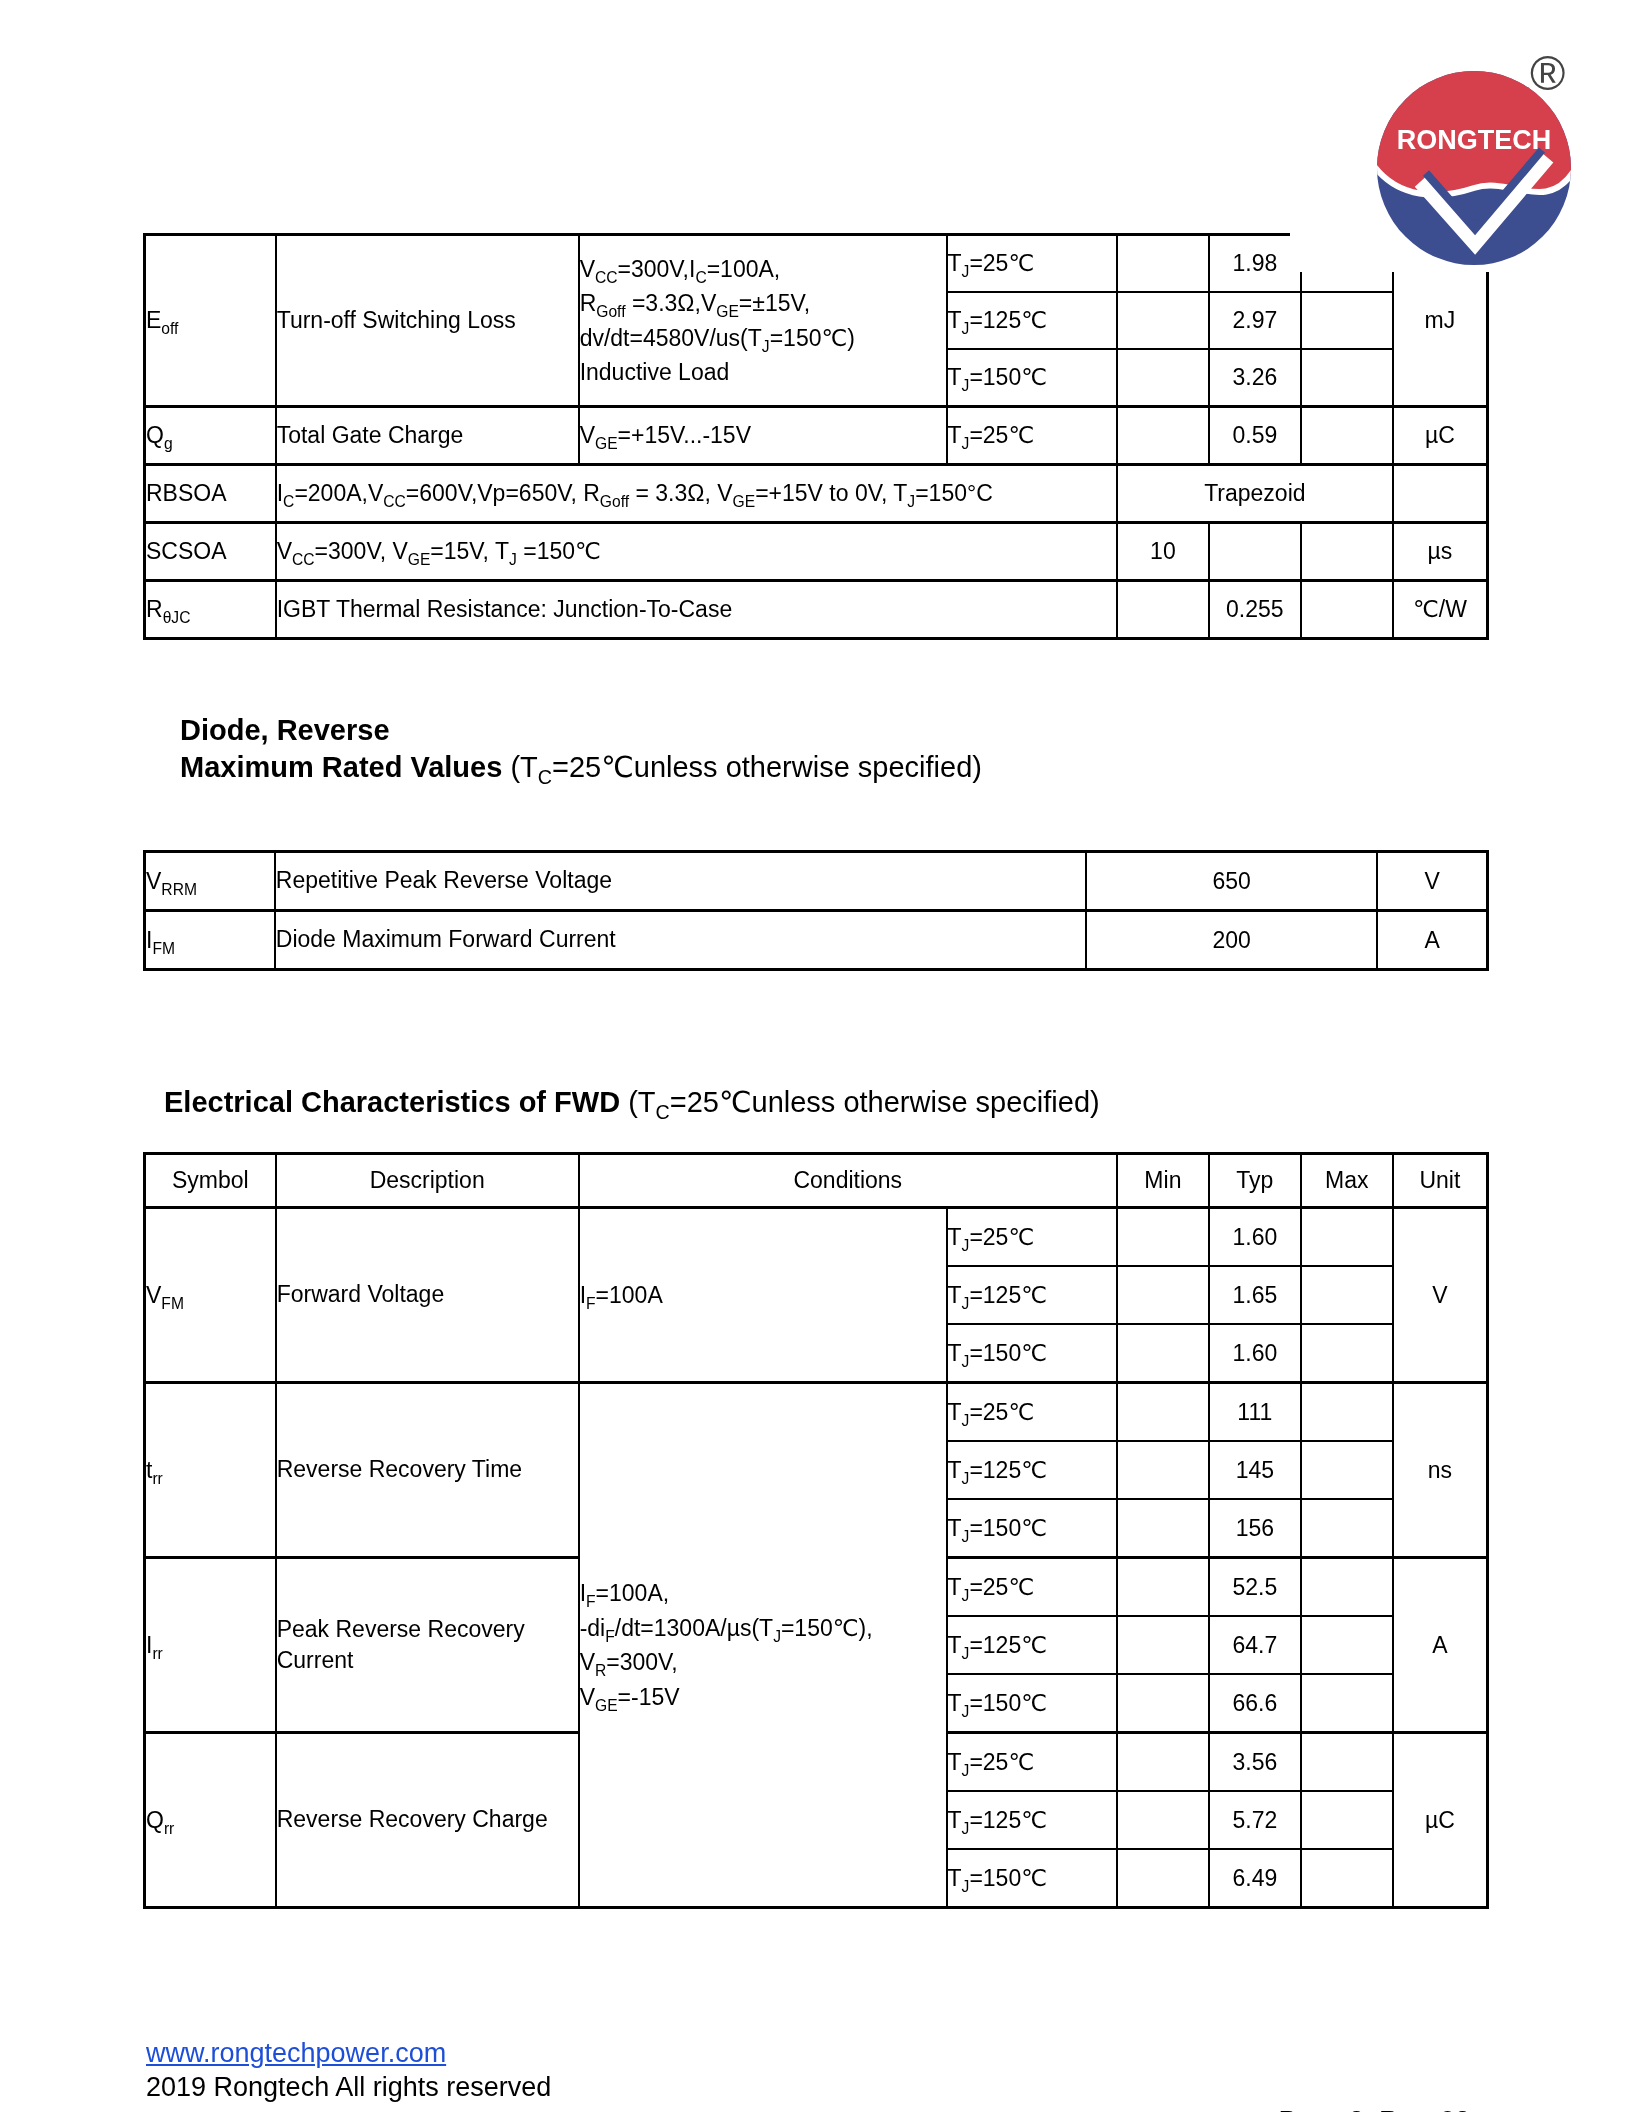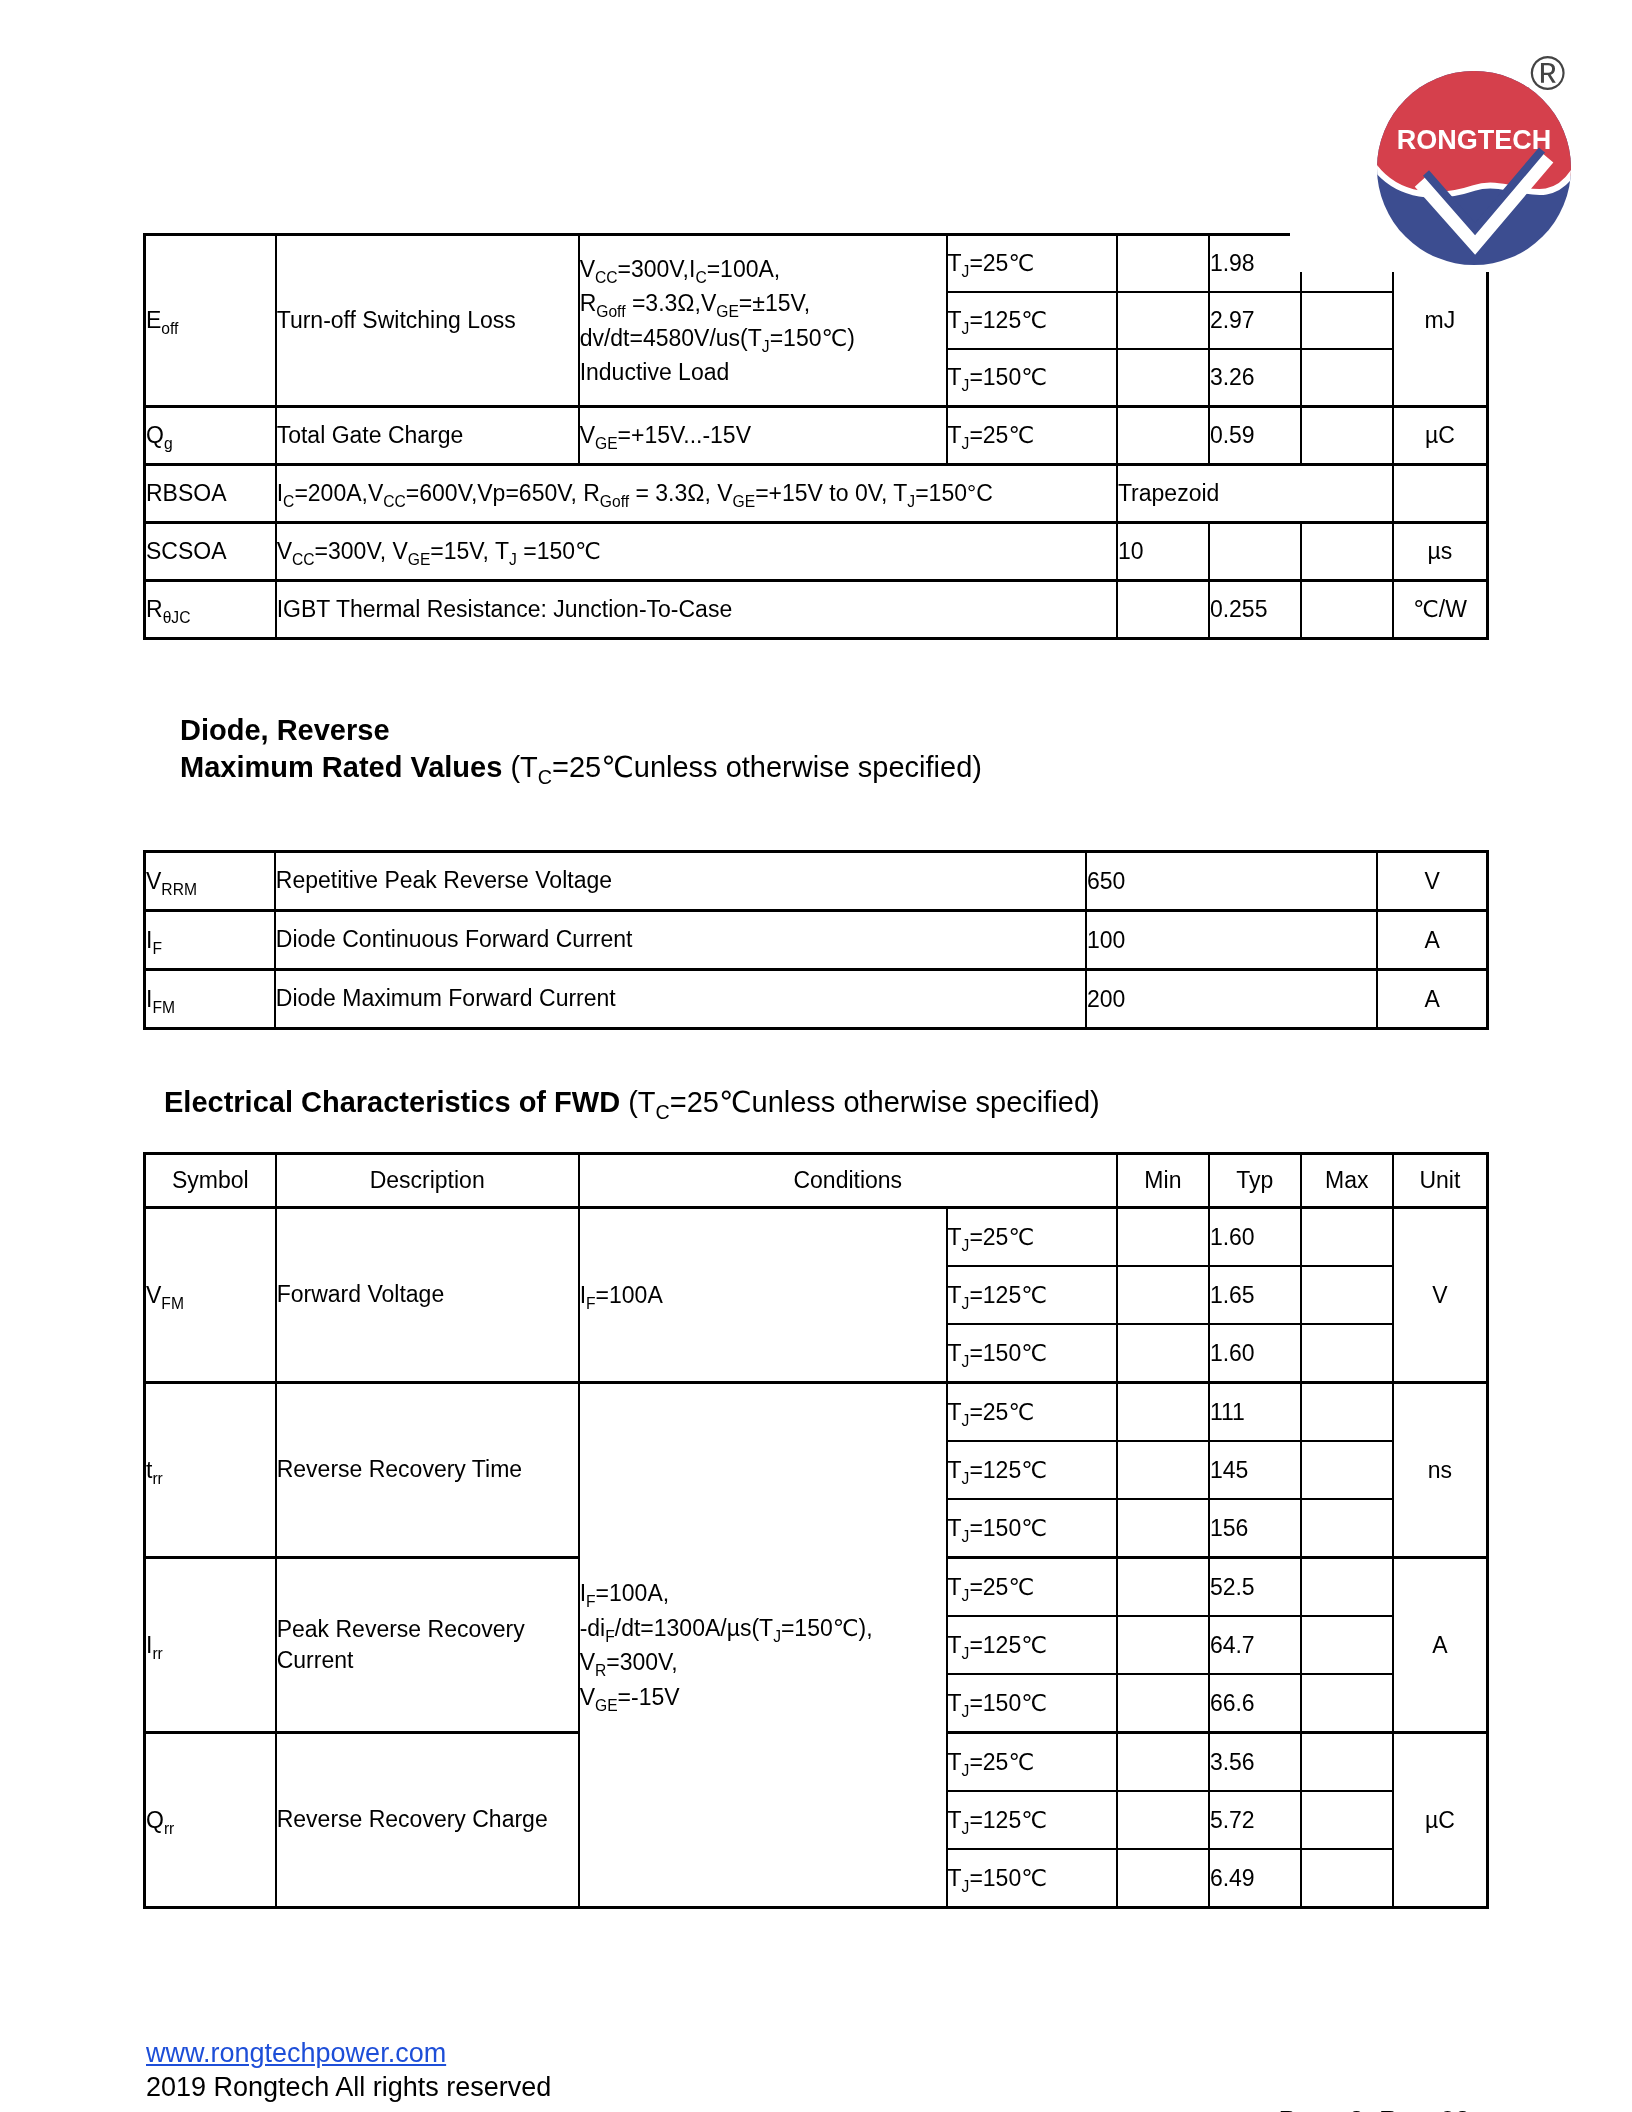--- a/index.html
+++ b/index.html
@@ -9,21 +9,21 @@
   
   table.dt{border-collapse:collapse;table-layout:fixed;width:1346px;font-size:23px;}
   table.dt td,table.dt th{border:2px solid #000;vertical-align:middle;padding:0;overflow:hidden;}
   table.dt{border:3px solid #000;}
   tr.grp td,tr.grp th{border-top-width:3px;}
   table.dt th{font-weight:normal;text-align:center;height:51px;border-bottom-width:3px;}
   td.sym{padding-left:13px;text-align:left;}
   td.desc{padding-left:15px;text-align:left;line-height:1.35;}
   td.cond{padding-left:15px;text-align:left;line-height:1.5;}
   td.tj{padding-left:15px;text-align:left;}
-  td.num{}
+  td.num{text-align:center;}
   td.unit{text-align:center;}
   .t1 td{height:55px;}
   .t2v td{height:56px;}
   .t3 td{height:56px;}
   
   .h2{font-size:29px;line-height:37px;}
   .h2 .b{font-weight:bold;margin-left:32px;}
   .h2 .n{font-weight:normal;}
   
   .logo-white{left:1290px;top:0;width:342px;height:272px;background:#fff;z-index:5;}
@@ -120,26 +120,20 @@
         <col style="width:60.4%">
         <col style="width:21.7%">
         <col style="width:8.2%">
   </colgroup>
   <tbody>
         <tr class="grp">
     <td class="sym">V<sub>RRM</sub></td>
     <td class="desc">Repetitive Peak Reverse Voltage</td>
     <td class="num">650</td>
     <td class="unit">V</td>
-  </tr>
-  <tr class="grp">
-    <td class="sym">I<sub>F</sub></td>
-    <td class="desc">Diode Continuous Forward Current</td>
-    <td class="num">100</td>
-    <td class="unit">A</td>
   </tr>
   <tr class="grp">
     <td class="sym">I<sub>FM</sub></td>
     <td class="desc">Diode Maximum Forward Current</td>
     <td class="num">200</td>
     <td class="unit">A</td>
   </tr>
 </tbody>
     </table>
 </div>

